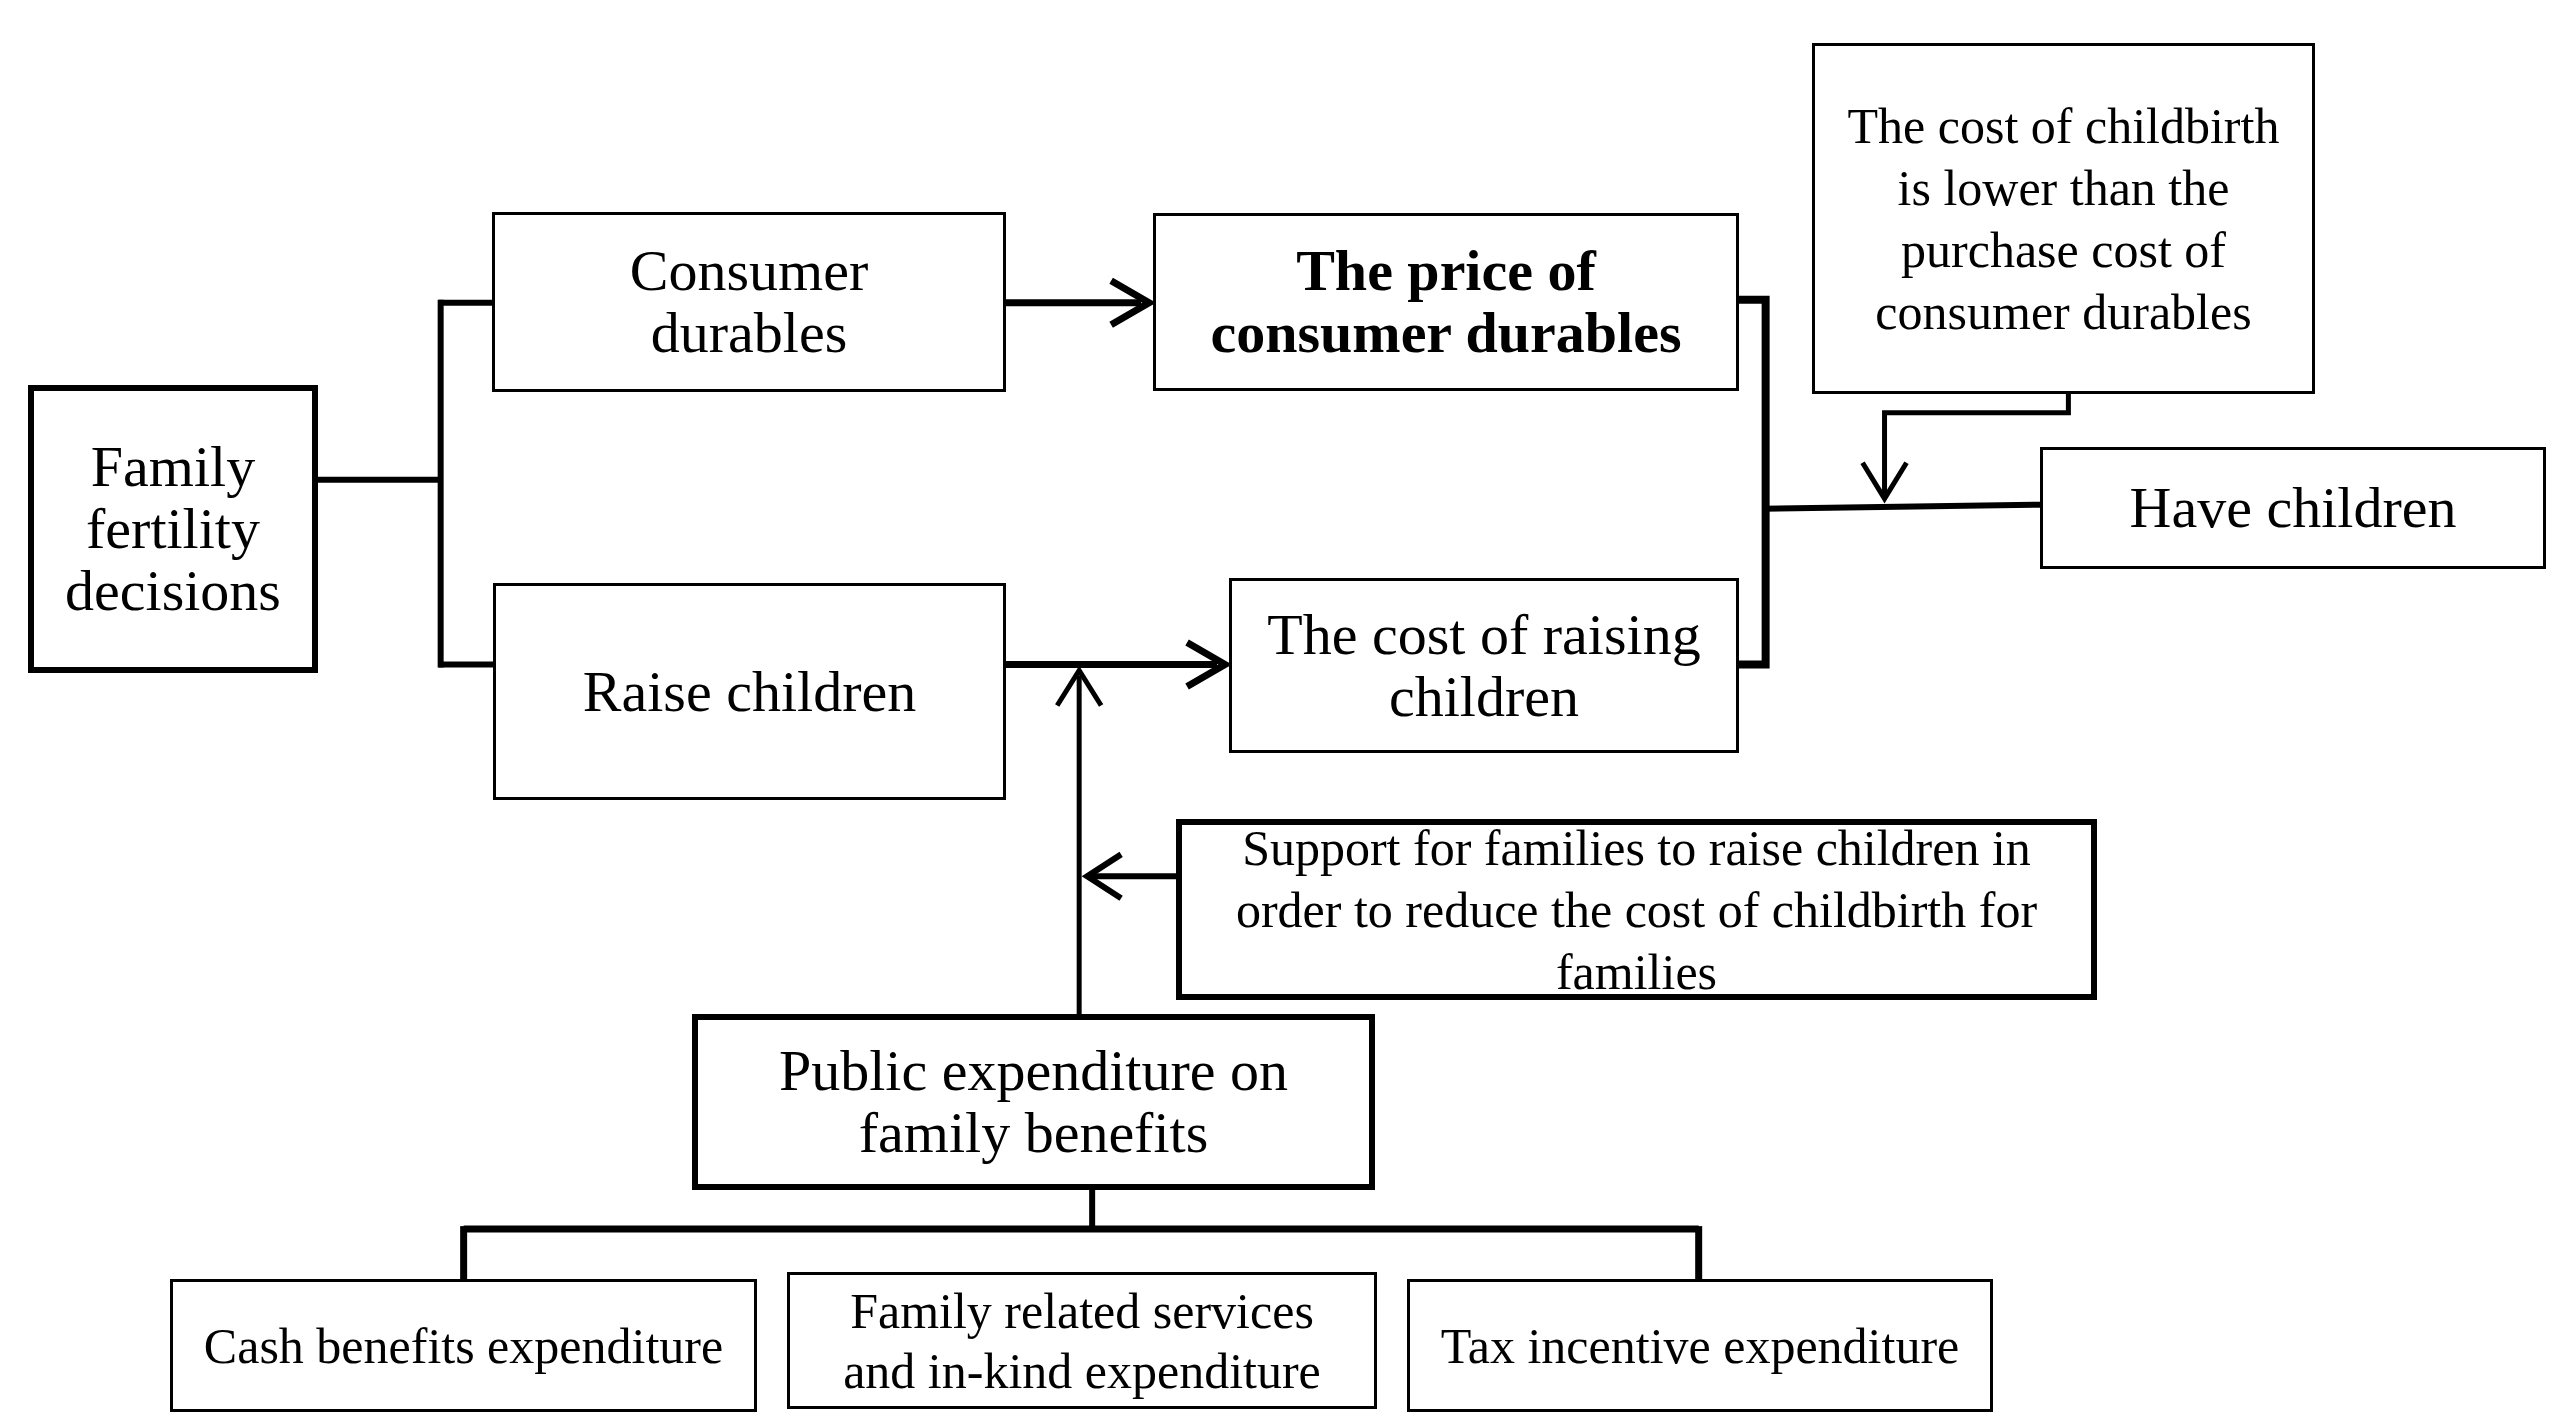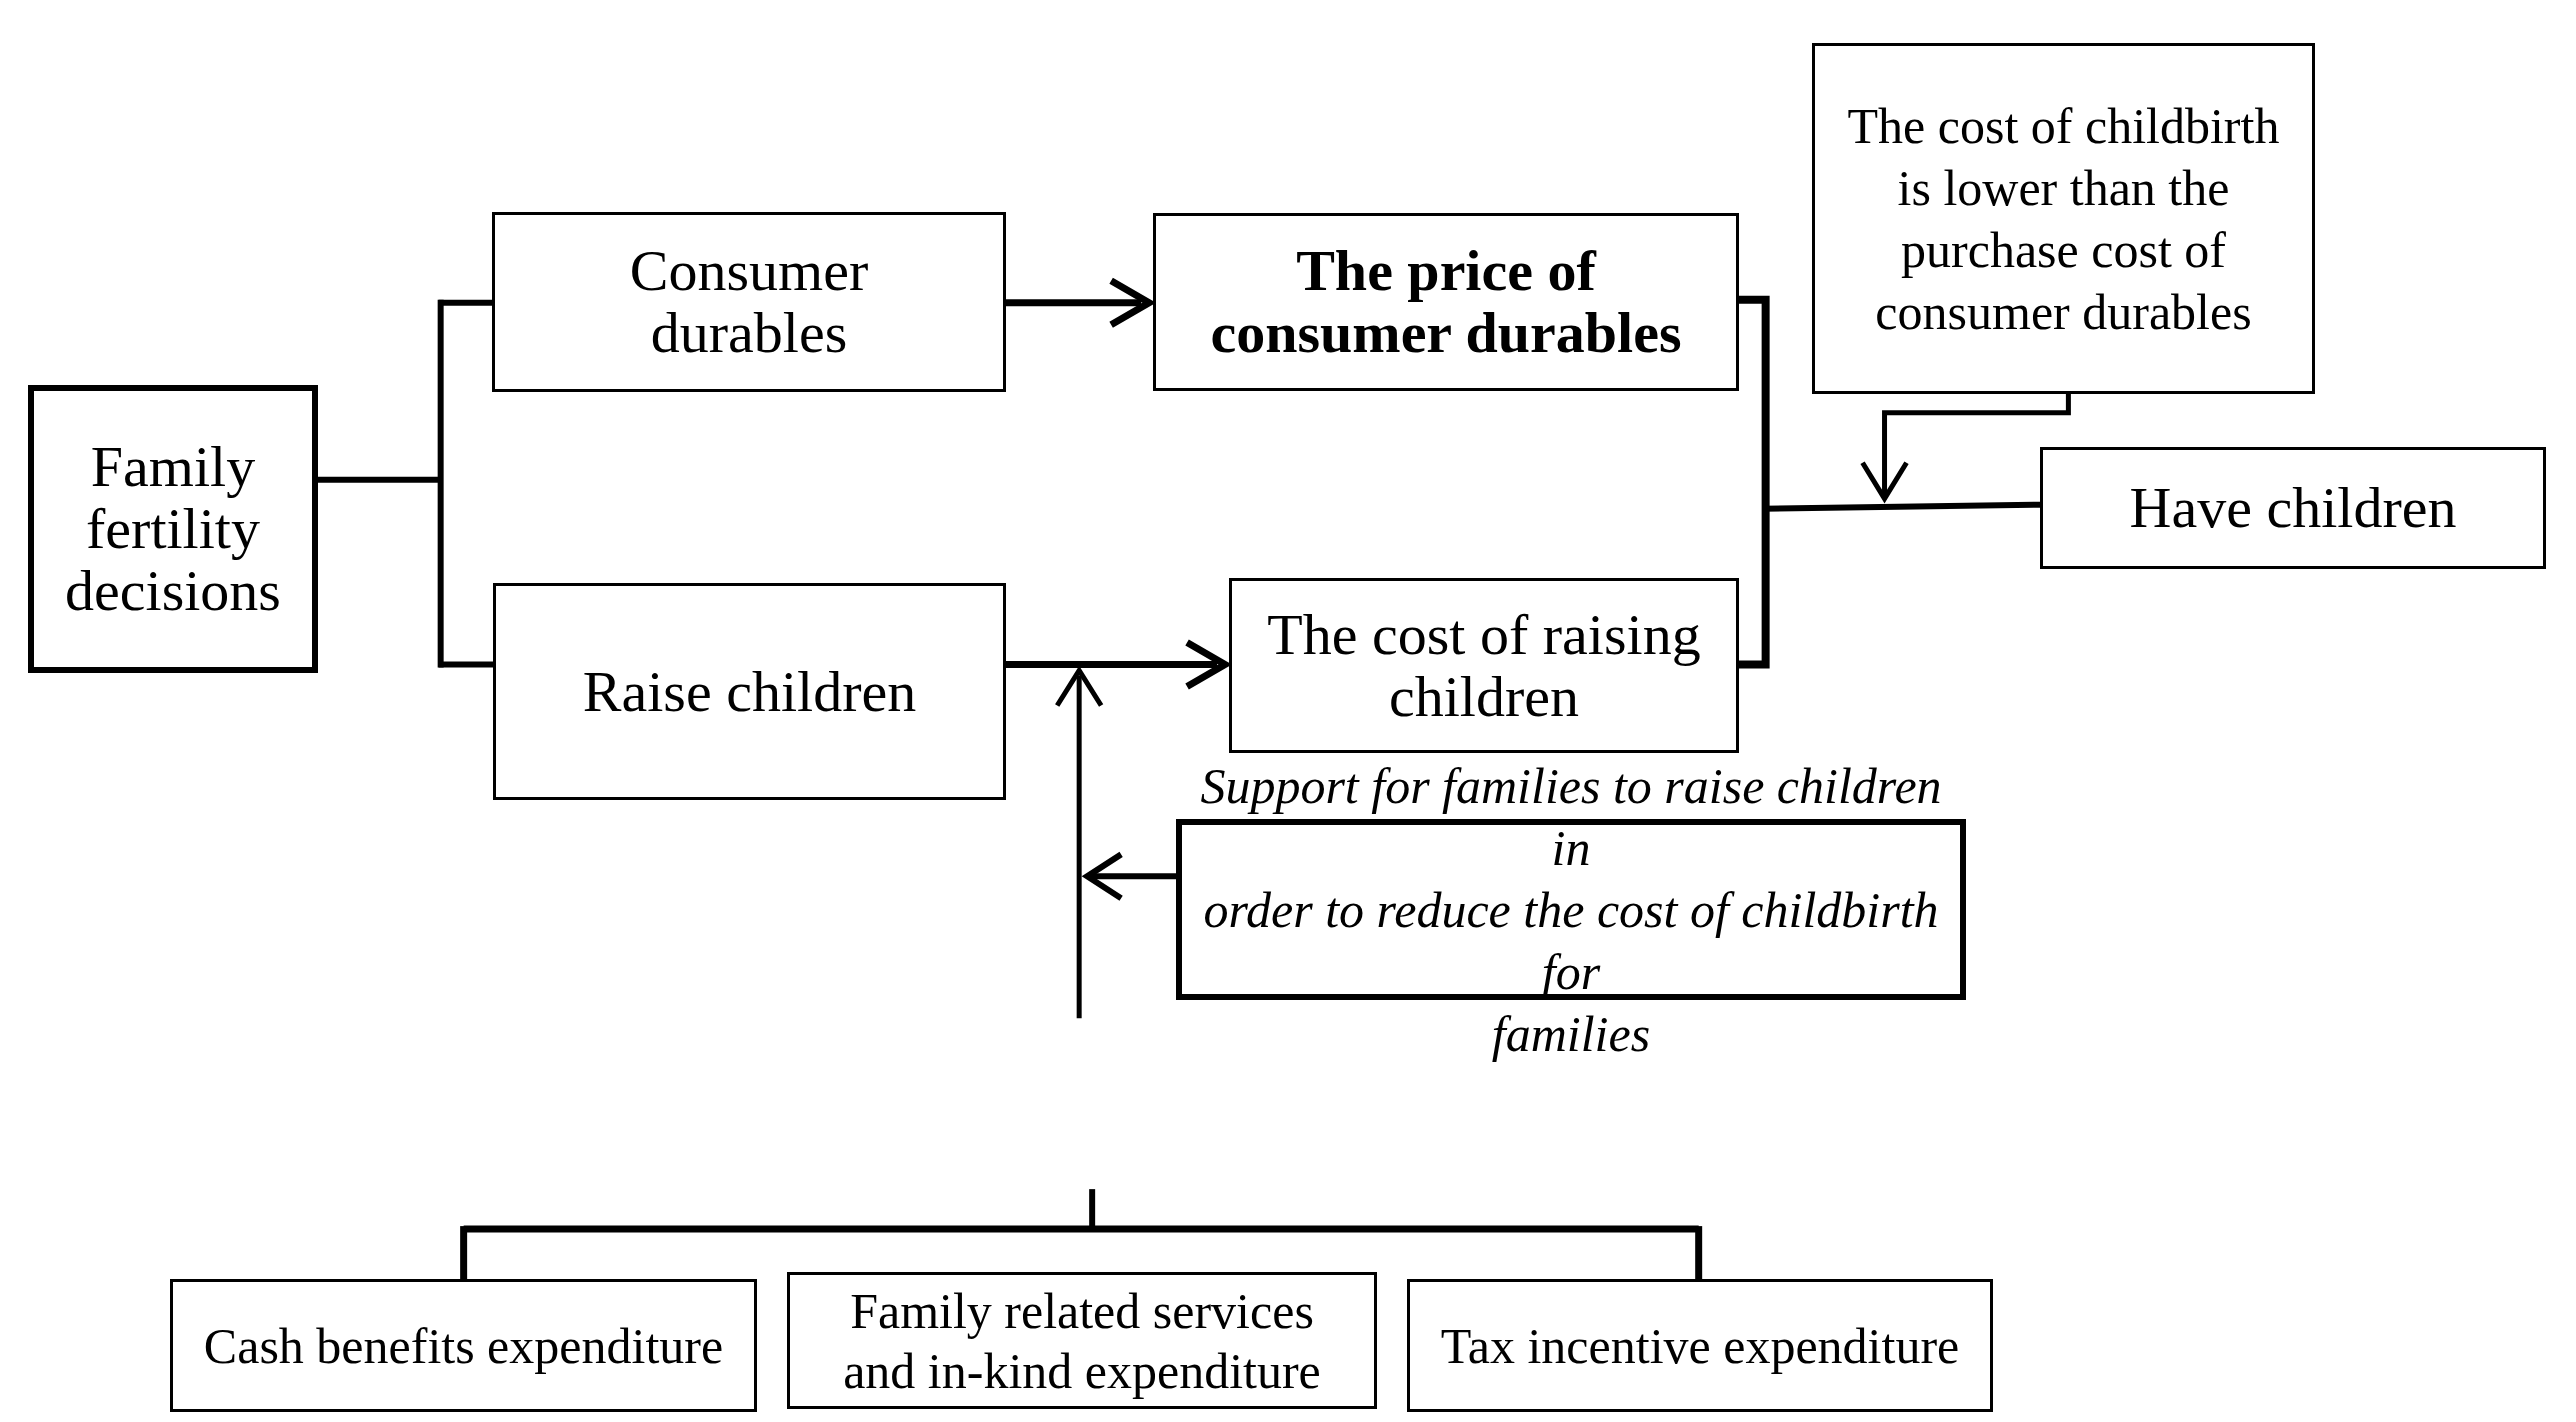--- a/index.html
+++ b/index.html
@@ -111,26 +111,30 @@
 
   <div class="node f-main" style="left:493px; top:583px; width:513px; height:217px;text-align:center;">
     <span class="label">Raise children</span>
   </div>
 
   <div class="node f-main" style="left:1229px; top:578px; width:510px; height:175px;">
     <span class="label">The cost of raising
 children</span>
   </div>
 
-  <div class="node thick f-sec" style="left:1176px; top:811px; width:790px; height:181px;font-style:italic;">
+  <div class="node thick f-sec" style="left:1176px; top:811px; width:921px; height:181px;">
     <span class="label">Support for families to raise children in
 order to reduce the cost of childbirth for
 families</span>
   </div>
 
+  <div class="node thick f-main" style="left:692px; top:1014px; width:683px; height:176px;">
+    <span class="label">Public expenditure on
+family benefits</span>
+  </div>
 
   <div class="node f-small" style="left:170px; top:1279px; width:587px; height:133px;">
     <span class="label">Cash benefits expenditure</span>
   </div>
 
   <div class="node f-small" style="left:787px; top:1272px; width:590px; height:137px;">
     <span class="label">Family related services
 and in-kind expenditure</span>
   </div>
 

